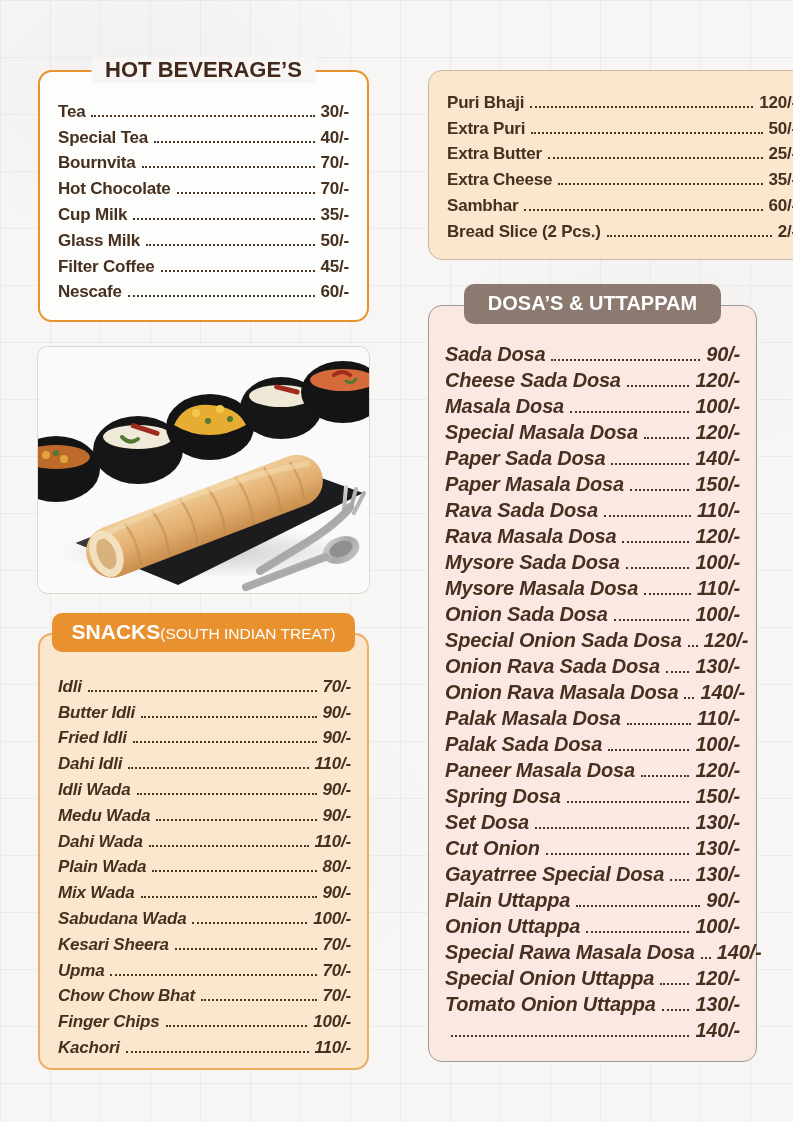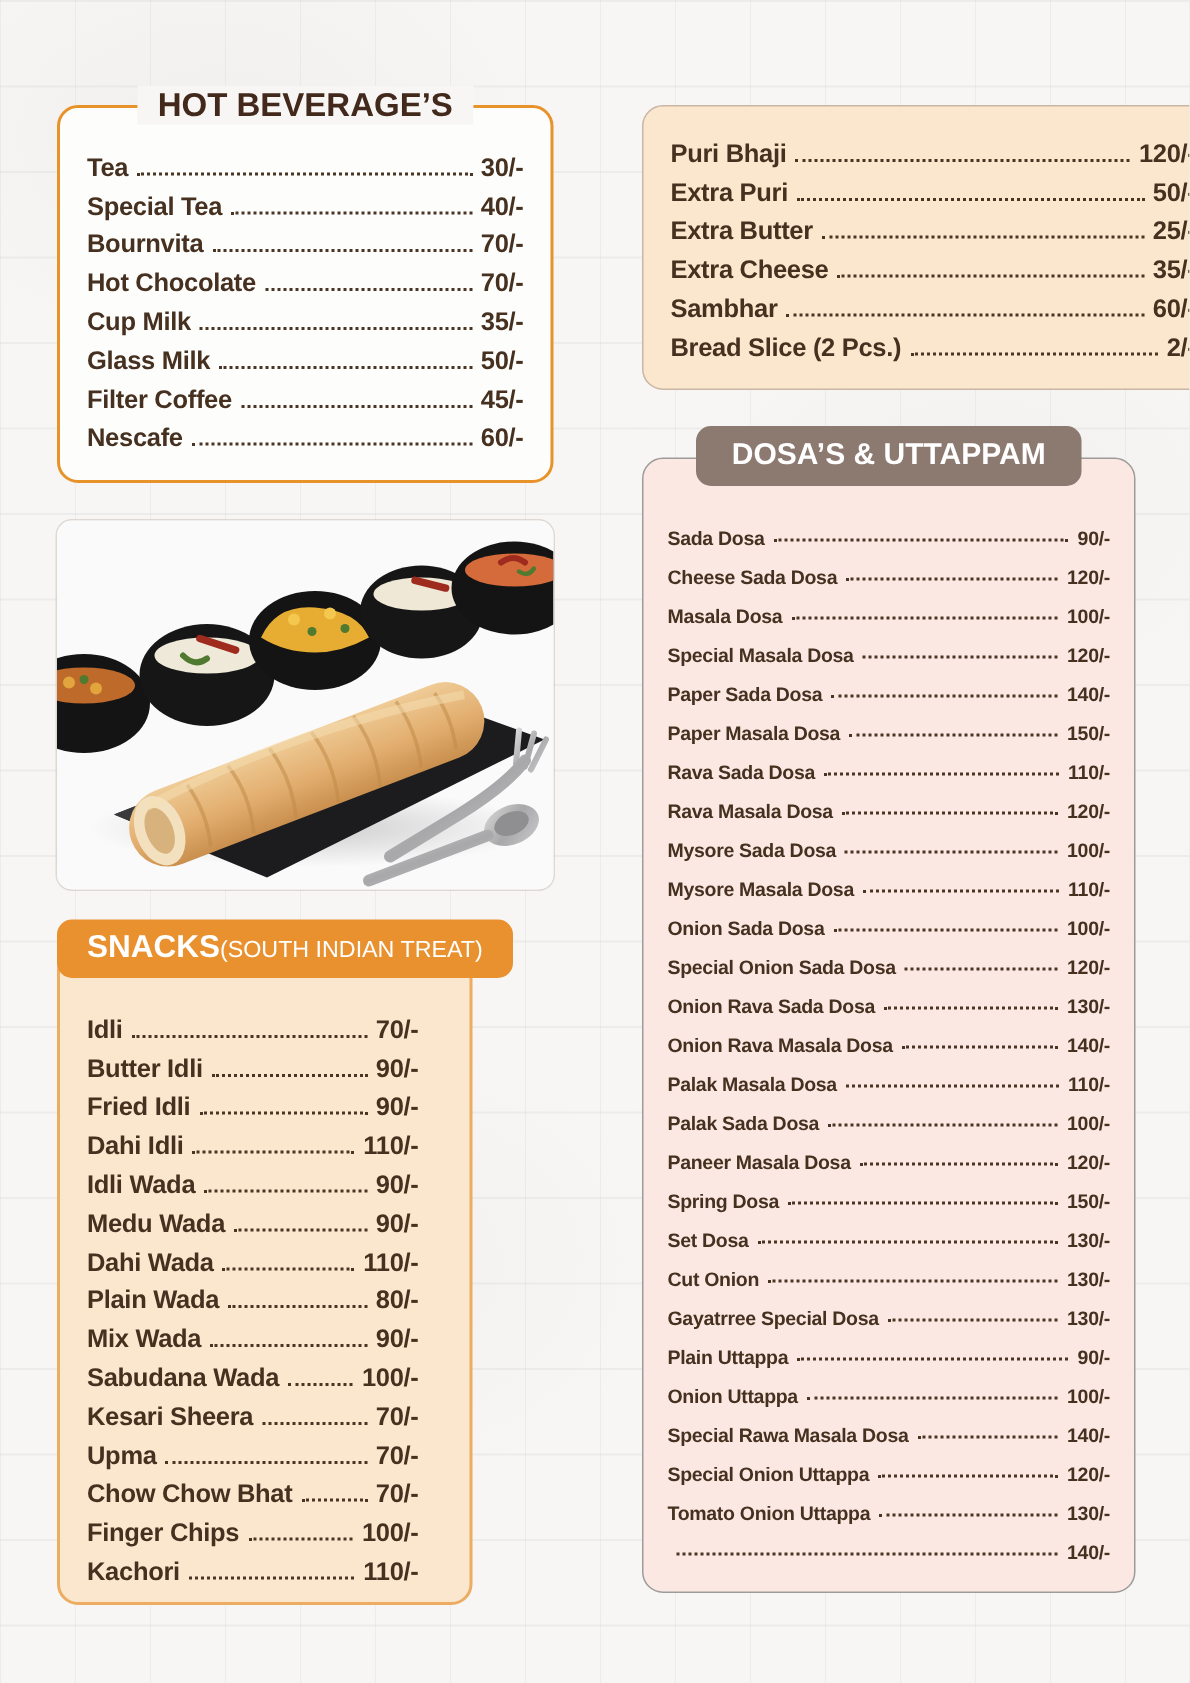--- a/index.html
+++ b/index.html
@@ -74,42 +74,43 @@
   .pill .t2 { font-size:15.5px; font-weight:400; }
   .pill-orange { background:#E9912F; }
   .pill-taupe  { background:#8C7A70; padding:8px 24px 9px 24px; font-size:20px; }
   .section .box {
     position:relative; z-index:1;
     border-radius:14px;
   }
 
   .snacks-box {
     margin-top:-19px;
-    width:277px; height:437px;
+    width:331px; height:437px;
     background:#FBE6CE;
     border:2px solid #ECAC62;
-    padding:36px 34px 12px 18px;
+    padding:36px 16px 12px 18px;
+    font-style:italic;
   }
 
   .extras {
     position:absolute; left:428px; top:70px; width:388px; height:190px;
     background:#FBE6CE;
     border:1.5px solid #C9B6A3;
     border-radius:14px;
     padding:16px 18px 12px 18px;
   }
 
   .dosa-box {
     margin-top:-19px;
     width:329px; height:757px;
     background:#FBE8E3;
     border:1.5px solid #9D9B99;
     padding:34px 16px 12px 16px;
   }
-  .dosa-box .row { font-size:13px; height:26px; }
+  .dosa-box .row { font-size:20px; height:26px;font-style:italic; }
 </style>
 </head>
 <body>
 
 <div class="page">
 
   <div class="hotbev">
     <div class="hotbev-title">HOT BEVERAGE’S</div>
     <div>
 

